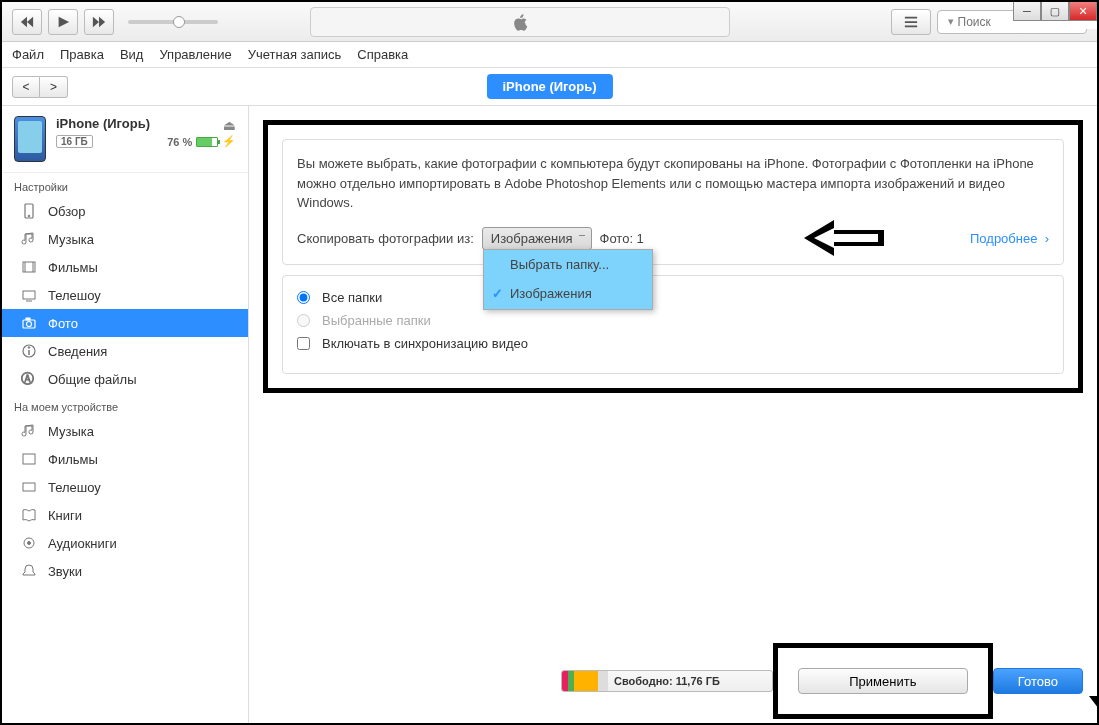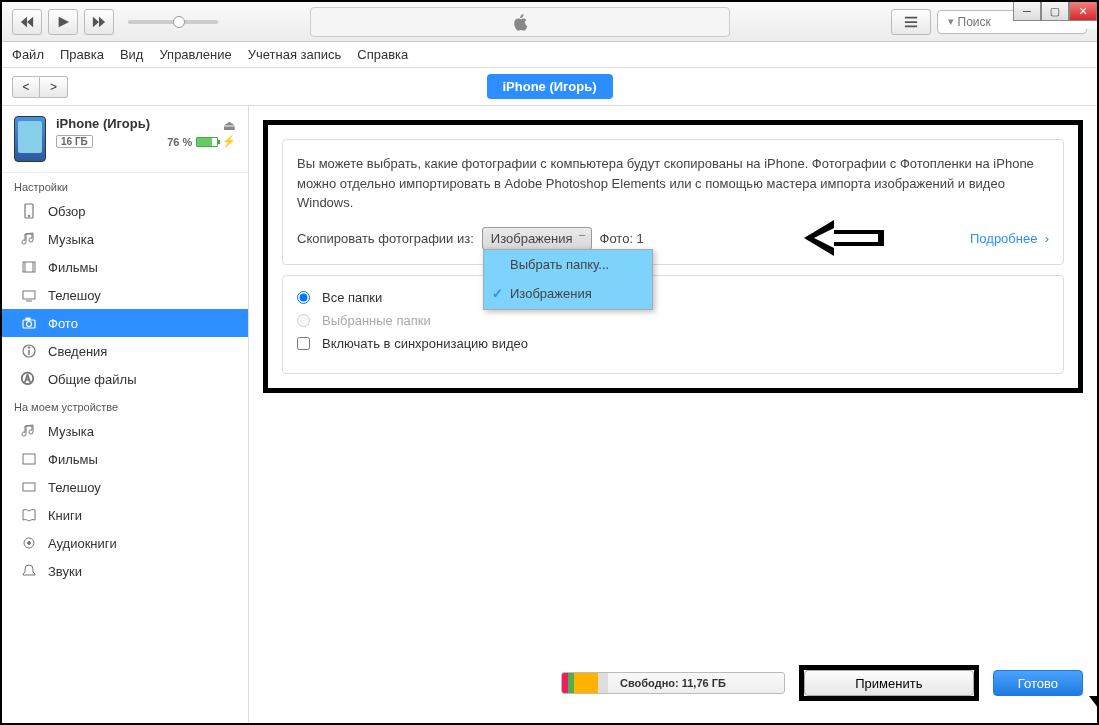--- a/index.html
+++ b/index.html
@@ -64,27 +64,27 @@
 .dd-item{padding:5px 10px 5px 26px;position:relative;cursor:pointer;font-size:13px;}
 .dd-item.checked::before{content:"✓";position:absolute;left:8px;color:#2d8fff;font-weight:bold;}
 .panel2{border:1px solid #ddd;border-radius:4px;padding:14px;margin-top:10px;}
 .radio-row,.check-row{display:flex;align-items:center;gap:12px;margin-bottom:8px;font-size:13px;}
 .radio-row.disabled{color:#aaa;}
 
 .arrow-svg{position:absolute;fill:#000;}
 .arrow1{top:112px;left:555px;width:80px;height:40px;}
 .arrow2{top:550px;left:840px;width:46px;height:70px;}
 
-.footer{position:absolute;bottom:22px;left:280px;right:14px;display:flex;align-items:center;gap:14px;margin-left:32px;}
+.footer{position:absolute;bottom:4px;left:280px;right:14px;display:flex;align-items:center;gap:0;margin-left:32px;}
 .storage-bar{flex:1;height:22px;border:1px solid #bbb;border-radius:3px;background:linear-gradient(#f8f8f8,#eee);position:relative;overflow:hidden;display:flex;align-items:center;justify-content:center;font-size:11px;font-weight:600;}
 .storage-fill{position:absolute;left:0;top:0;bottom:0;display:flex;}
 .seg{height:100%;}
 .btn{height:26px;padding:0 24px;border:1px solid #aaa;border-radius:4px;background:linear-gradient(#fdfdfd,#e5e5e5);cursor:pointer;font-size:13px;}
 .btn.primary{background:linear-gradient(#4ba3ff,#1e7ae0);color:#fff;border-color:#1e7ae0;}
-.apply-wrap{border:5px solid #000;padding:0;}
+.apply-wrap{border:5px solid #000;padding:20px;}
 </style>
 </head>
 <body>
 
 <div class="toolbar">
   <div class="tb-btn">
       <svg viewBox="0 0 16 16">
         <path d="M8 2L1 8l7 6V2zm7 0L8 8l7 6V2z"></path>
       </svg>
     </div>

